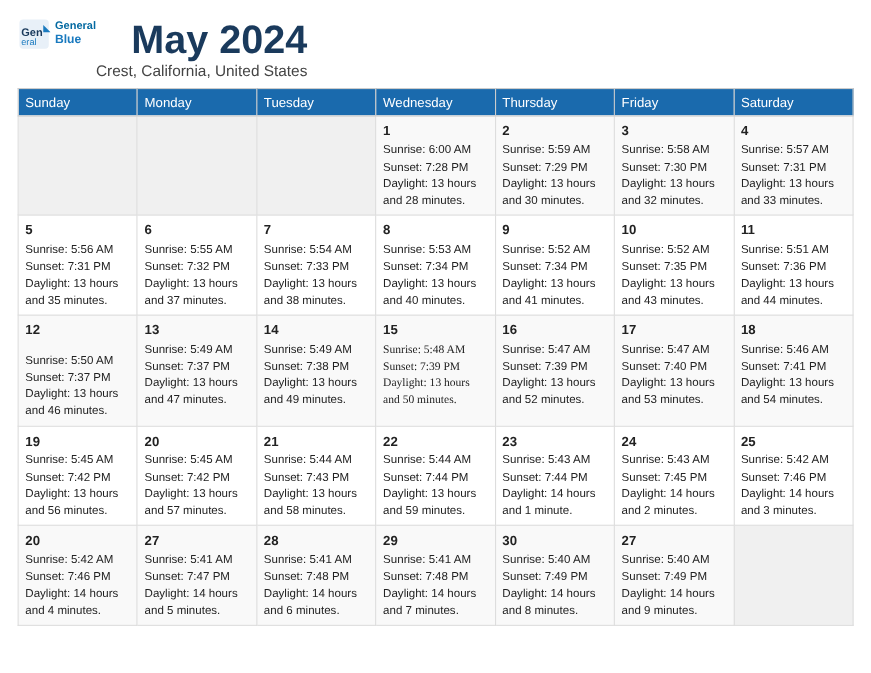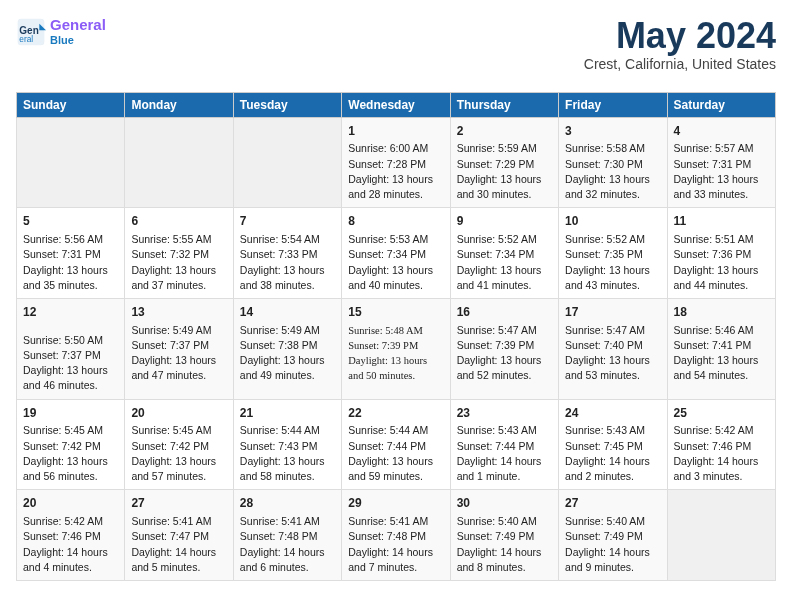--- a/index.html
+++ b/index.html
@@ -8,23 +8,22 @@
       background: #fff;
       width: 792px;
       min-height: 612px;
     }
     .container {
       width: 792px;
       padding: 16px 16px 10px 16px;
     }
     .header-row {
       display: flex;
-      justify-content: space-between;
       align-items: flex-start;
-      margin-bottom: 20px;
+      margin-bottom: 8px;
     }
     .logo {
       display: flex;
       align-items: center;
       gap: 4px;
     }
     .logo-icon {
       width: 30px;
       height: 30px;
     }
@@ -45,21 +44,21 @@
       width: 100%;
       border-collapse: collapse;
       font-size: 11px;
     }
     thead tr th {
       background: #1a6aad;
       color: #fff;
       text-align: left;
       padding: 5px 6px;
       font-size: 12px;
-      font-weight: bold;
+      font-weight: normal;
       border: 1px solid #ccc;
     }
     tbody tr td {
       vertical-align: top;
       padding: 5px 6px;
       border: 1px solid #ddd;
       background: #fff;
       min-height: 80px;
       height: 90px;
       line-height: 1.4;
@@ -90,21 +89,21 @@
 <div class="container">
   <div class="header-row">
     <div class="logo">
       <svg class="logo-icon" viewBox="0 0 36 36">
         <rect x="2" y="2" width="32" height="32" rx="4" fill="#e8f0f8"></rect>
         <text x="4" y="20" font-size="12" font-weight="bold" fill="#1a3a5c" font-family="Arial">Gen</text>
         <text x="4" y="30" font-size="10" fill="#1a7abf" font-family="Arial">eral</text>
         <polygon points="28,8 36,16 28,16" fill="#1a7abf"></polygon>
       </svg>
       <div>
-        <div style="font-size:15px;font-weight:bold;color:#8b5cf6;line-height:1.2;">General</div>
+        <div style="font-size:10px;font-weight:bold;color:#0369a1;line-height:1.2;">General</div>
         <div style="font-size:11px;font-weight:bold;color:#1a7abf;line-height:1.2;">Blue</div>
       </div>
     </div>
     <div class="title-block">
       <div class="main-title">May 2024</div>
       <div class="subtitle">Crest, California, United States</div>
     </div>
   </div>
 
   <table>

